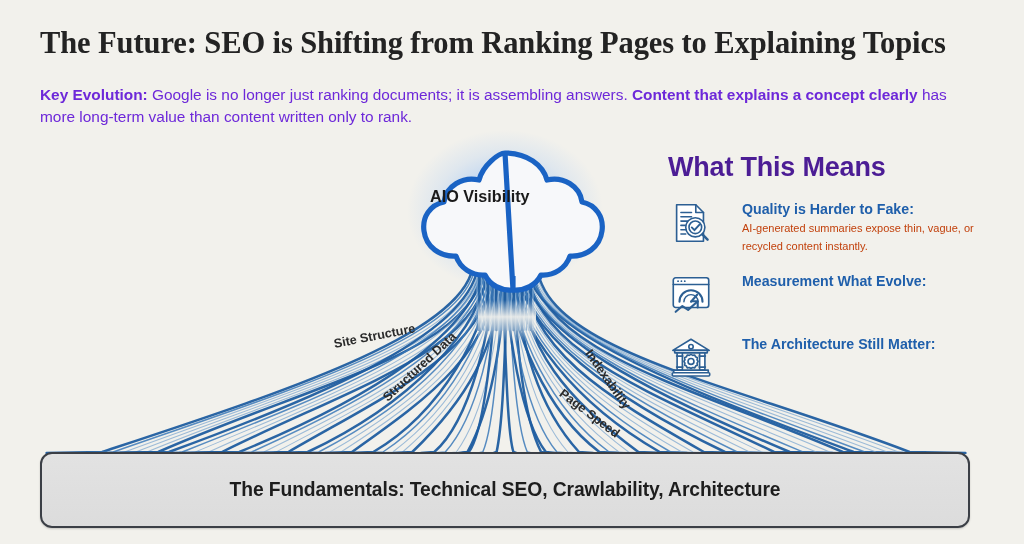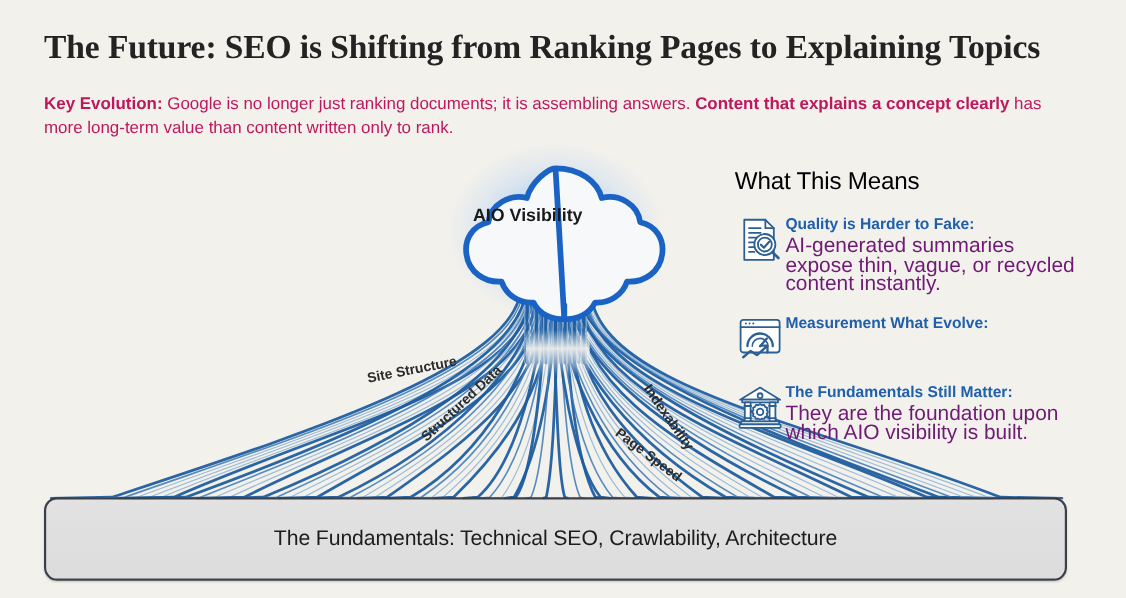--- a/index.html
+++ b/index.html
@@ -35,21 +35,21 @@
     color: #232323;
     white-space: nowrap;
   }
   .subtitle {
     position: absolute;
     left: 40px;
     top: 84px;
     width: 930px;
     font-size: 15.4px;
     line-height: 22px;
-    color: #be185d;
+    color: #6d28d9;
   }
   .subtitle b { font-weight: bold; }
 
   
   #diagram {
     position: absolute;
     left: 0;
     top: 0;
     width: 1024px;
     height: 544px;
@@ -83,72 +83,72 @@
   #lbl-page-speed       { left: 561px; top: 385px; transform: rotate(37deg); }
 
   
   .panel {
     position: absolute;
     left: 668px;
     top: 152px;
     width: 318px;
   }
   .panel-title {
-    font-size: 22px;
-    font-weight: normal;
-    color: #000000;
+    font-size: 27px;
+    font-weight: bold;
+    color: #4c1d95;
     margin-bottom: 16px;
     letter-spacing: -0.2px;
   }
   .panel-item {
     display: flex;
     align-items: flex-start;
-    gap: 0;
+    gap: 28px;
     margin-bottom: 16px;
   }
   .panel-icon {
     flex: 0 0 46px;
     width: 46px;
     height: 46px;
     margin-top: 1px;
   }
   .panel-icon svg { display: block; width: 46px; height: 46px; }
   .panel-text { flex: 1 1 auto; padding-top: 1px; }
   .panel-heading {
     font-size: 14.2px;
     font-weight: bold;
     color: #1f5fab;
     line-height: 18px;
     margin-bottom: 2px;
   }
   .panel-body {
-    font-size: 19px;
+    font-size: 11px;
     line-height: 17.5px;
-    color: #701a75;
+    color: #c2410c;
   }
 
   
   .foundation {
     position: absolute;
     left: 40px;
     top: 452px;
     width: 930px;
     height: 76px;
     box-sizing: border-box;
     background: linear-gradient(#e2e2e2, #dcdcdc);
     border: 2.2px solid #3b3f46;
     border-radius: 12px;
     display: flex;
     align-items: center;
     justify-content: center;
     box-shadow: 0 1px 2px rgba(0,0,0,0.18);
   }
   .foundation-text {
     font-size: 19.3px;
-    font-weight: normal;
+    font-weight: bold;
     color: #1d1d1d;
     letter-spacing: -0.1px;
   }
 </style>
 </head>
 <body>
 
 <div id="stage">
 
   <div class="title">The Future: SEO is Shifting from Ranking Pages to Explaining Topics</div>
@@ -624,22 +624,21 @@
           <rect x="9.5" y="18.6" width="5.5" height="18" fill="#ffffff"></rect>
           <rect x="33" y="18.6" width="5.5" height="18" fill="#ffffff"></rect>
           <path d="M9 22 h6.5 M9 33.5 h6.5 M32.5 22 h6.5 M32.5 33.5 h6.5"></path>
           <rect x="6" y="36.6" width="36" height="2.8" fill="#ffffff"></rect>
           <rect x="4.5" y="39.4" width="39" height="3.4" rx="1" fill="#ffffff"></rect>
           <path d="M24 20.2 l1.8 1.1 l2.1 -0.4 l0.9 1.9 l1.9 0.9 l-0.4 2.1 l1.1 1.8 l-1.1 1.8 l0.4 2.1 l-1.9 0.9 l-0.9 1.9 l-2.1 -0.4 l-1.8 1.1 l-1.8 -1.1 l-2.1 0.4 l-0.9 -1.9 l-1.9 -0.9 l0.4 -2.1 l-1.1 -1.8 l1.1 -1.8 l-0.4 -2.1 l1.9 -0.9 l0.9 -1.9 l2.1 0.4 z" fill="#ffffff"></path>
           <circle cx="24" cy="27.6" r="3.1"></circle>
         </svg>
       </div>
       <div class="panel-text">
-        <div class="panel-heading">The Fundamentals Still Matter:</div>
-        <div class="panel-body">They are the foundation upon which AIO visibility is built.</div>
+        <div class="panel-heading">The Architecture Still Matter:</div>
       </div>
     </div>
   </div>
 
   <div class="foundation">
     <div class="foundation-text">The Fundamentals: Technical SEO, Crawlability, Architecture</div>
   </div>
 
 </div>
 

